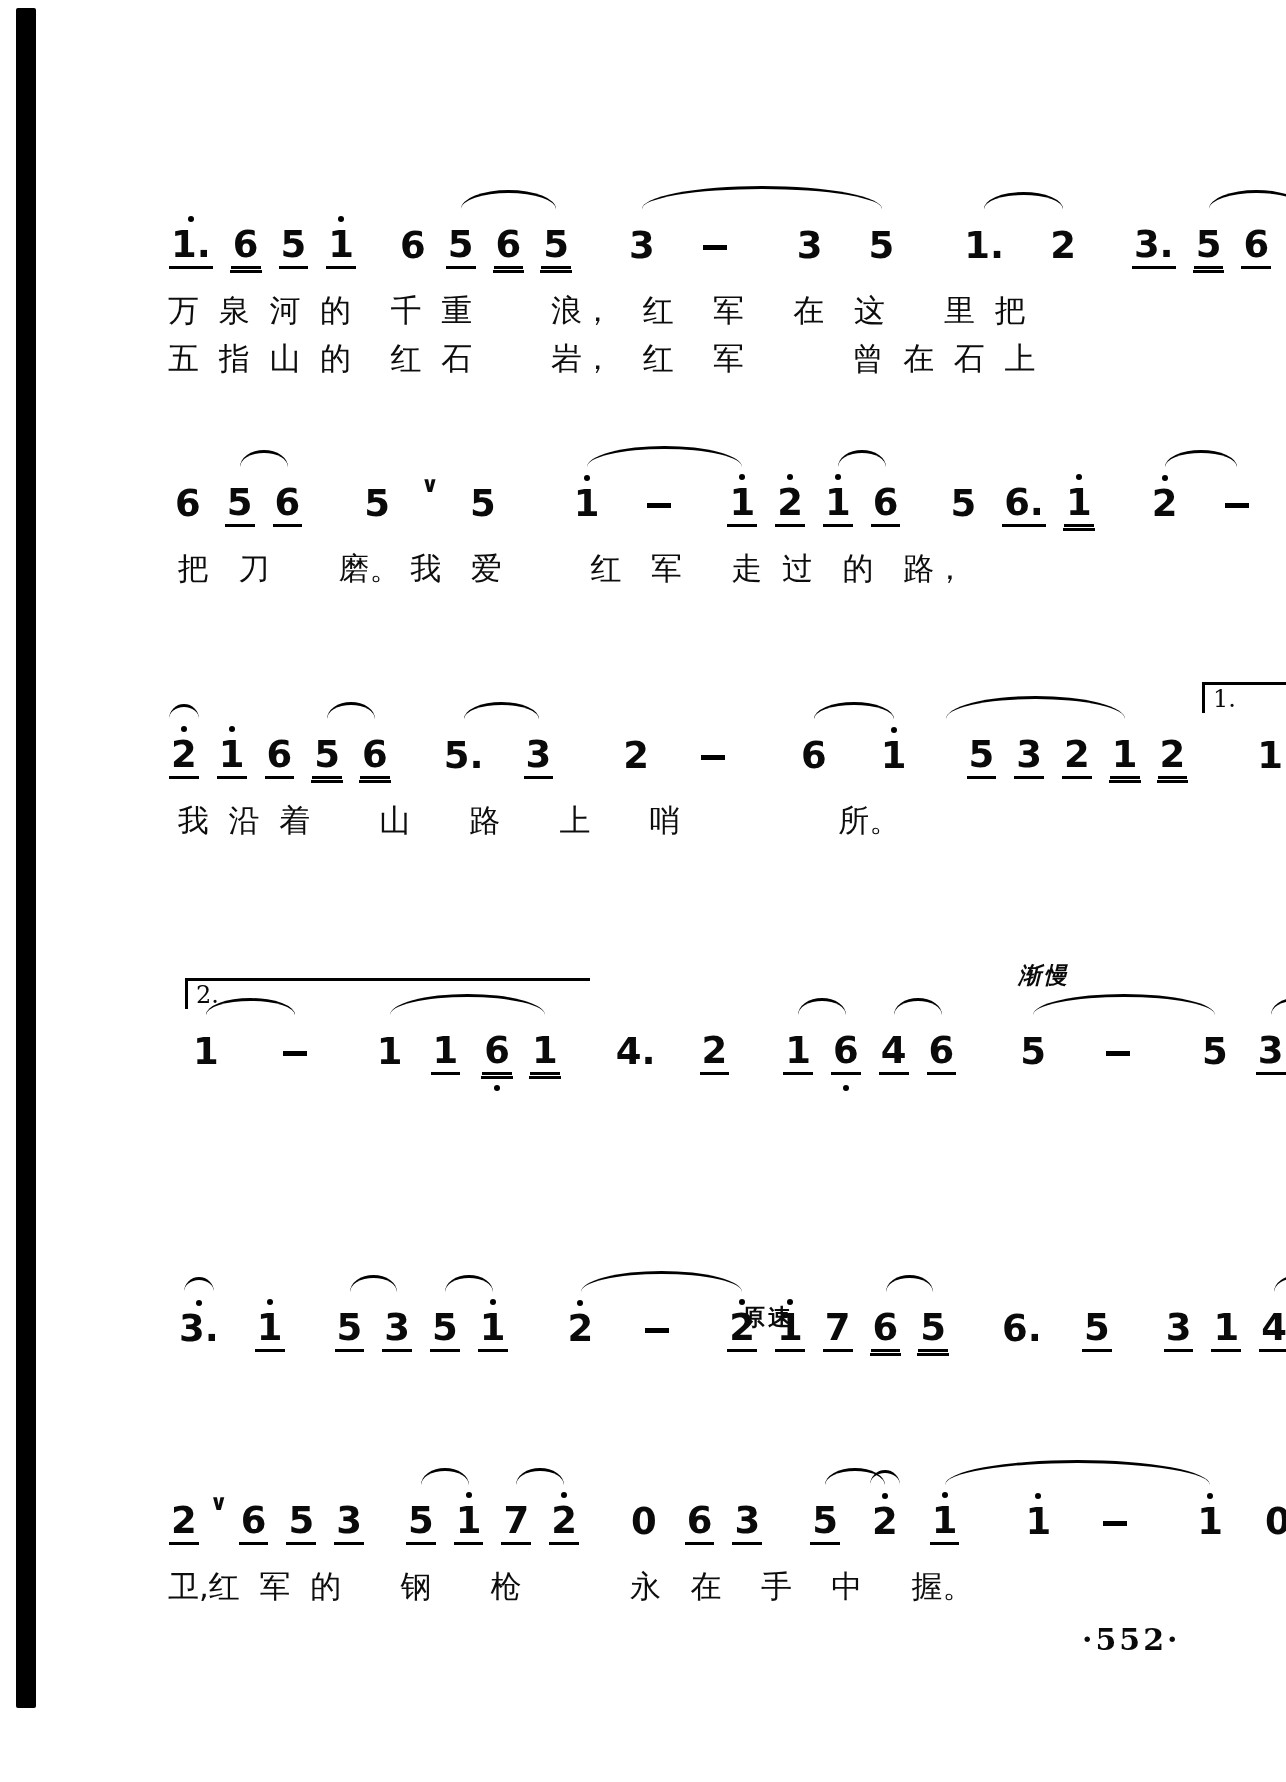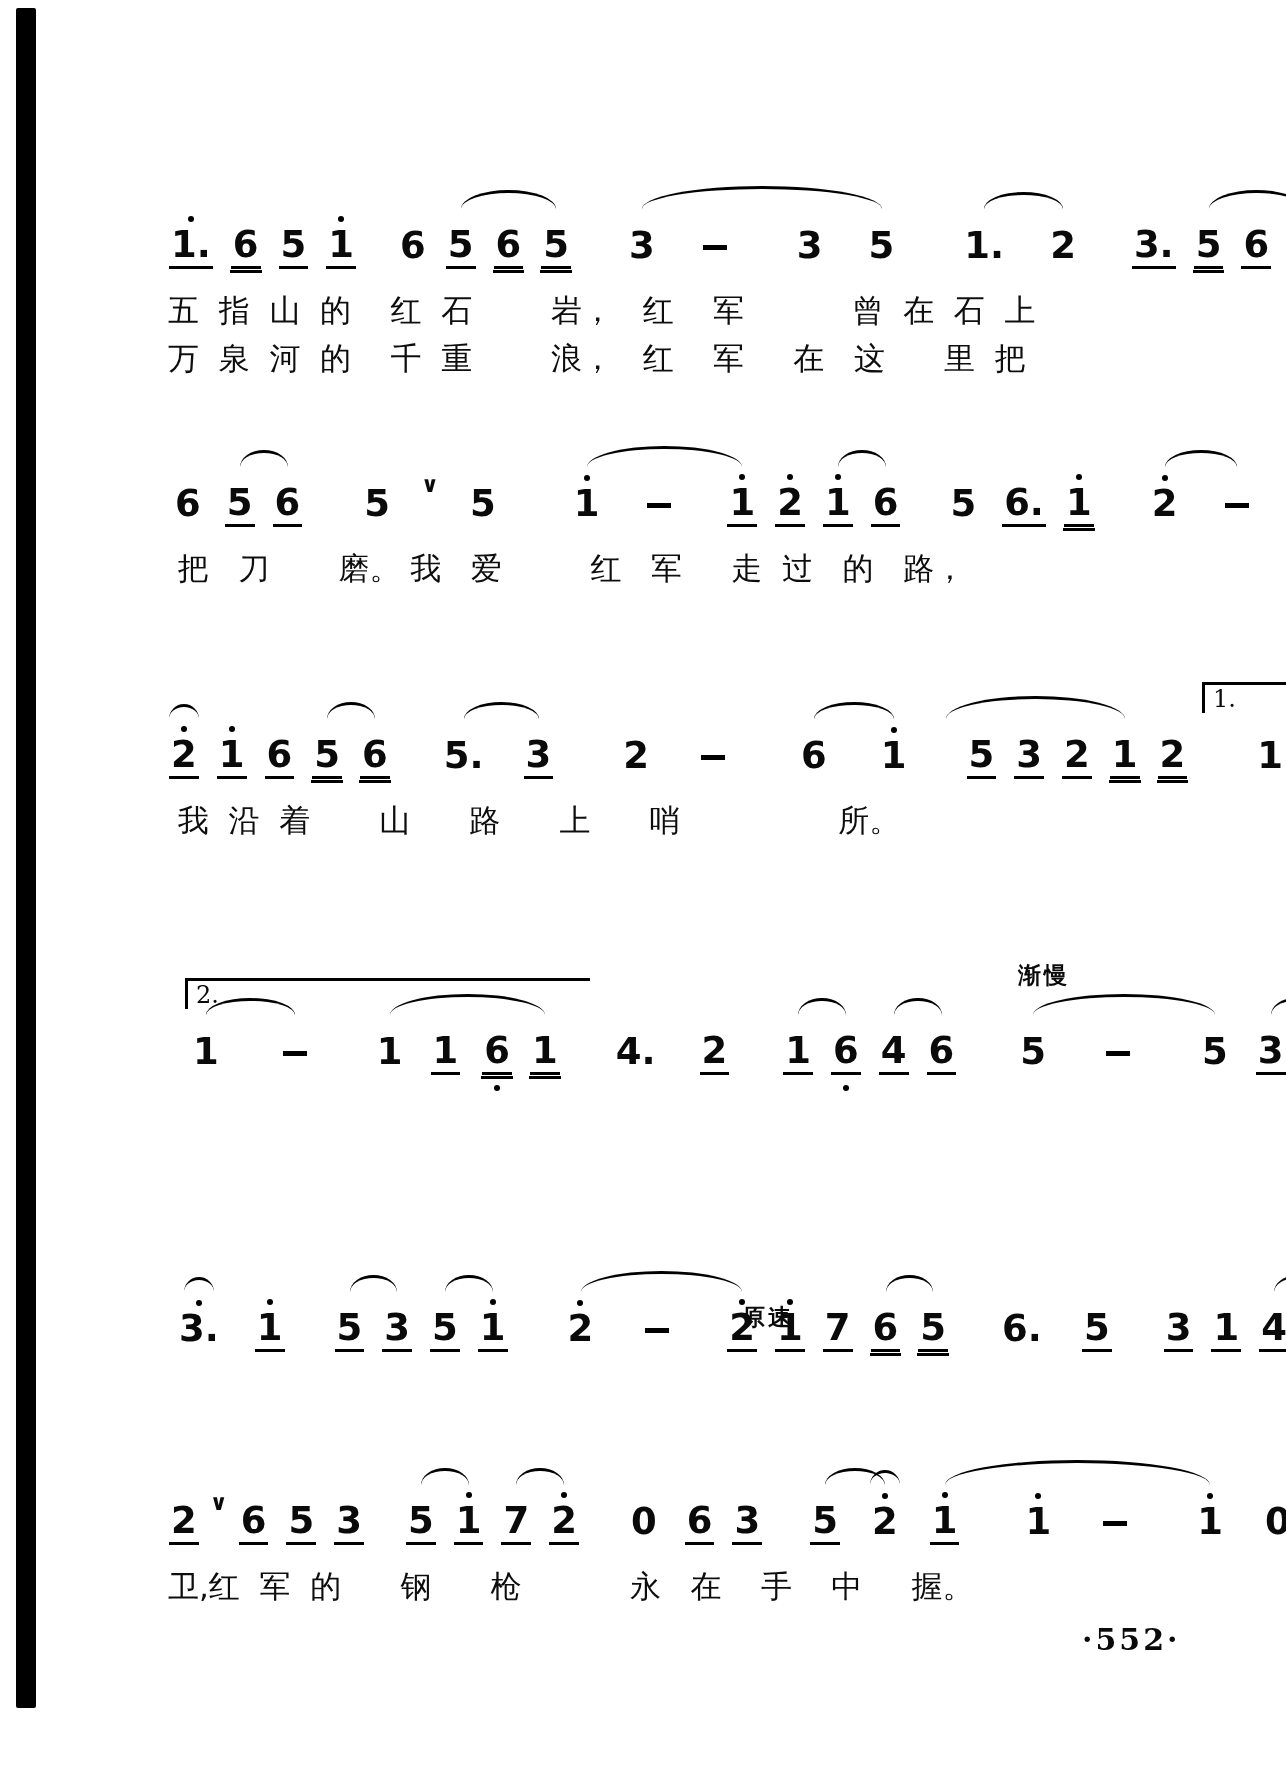--- a/index.html
+++ b/index.html
@@ -62,22 +62,22 @@
           <span class="tok barline"></span>
           <span class="tok note"><span class="dg u1">3.</span></span>
           <span class="tok note"><span class="dg u2">5</span></span>
           <span class="tok note"><span class="dg u1">6</span></span>
           <span class="tok barline"></span>
           <div class="slur" style="left: 301px; width: 95px; height: 16px; top: -22px;"></div>
           <div class="slur" style="left: 482px; width: 240px; height: 20px; top: -26px;"></div>
           <div class="slur" style="left: 824px; width: 79px; height: 14px; top: -20px;"></div>
           <div class="slur" style="left: 1049px; width: 95px; height: 16px; top: -22px;"></div>
         </div>
+        <div class="lyr-row"><span class="seg">万  泉  河  的    千  重        浪，   红    军     在   这      里  把</span></div>
         <div class="lyr-row"><span class="seg">五  指  山  的    红  石        岩，   红    军           曾  在  石  上</span></div>
-        <div class="lyr-row"><span class="seg">万  泉  河  的    千  重        浪，   红    军     在   这      里  把</span></div>
       </div>
       <div class="system sys2">
         <div class="notes-row">
           <span class="tok note" style="margin-right: 13px; margin-left: 13px;"><span class="dg">6</span></span>
           <span class="tok note"><span class="dg u1">5</span></span>
           <span class="tok note"><span class="dg u1">6</span></span>
           <span class="tok barline"></span>
           <span class="tok note" style="margin-right: 27px; margin-left: 27px;"><span class="dg">5</span></span>
           <span class="tok breath">∨</span>
           <span class="tok note" style="margin-right: 27px; margin-left: 27px;"><span class="dg">5</span></span>
@@ -172,21 +172,21 @@
           <span class="tok barline"></span>
           <span class="tok note" style="margin-right: 17px; margin-left: 17px;"><span class="dg">5</span></span>
           <span class="tok note"><span class="dg u1">3</span></span>
           <span class="tok barline"></span>
           <div class="slur" style="left: 46px; width: 89px; height: 14px; top: -20px;"></div>
           <div class="slur" style="left: 230px; width: 155px; height: 18px; top: -24px;"></div>
           <div class="slur" style="left: 638px; width: 48px; height: 14px; top: -20px;"></div>
           <div class="slur" style="left: 734px; width: 48px; height: 14px; top: -20px;"></div>
           <div class="slur" style="left: 873px; width: 182px; height: 18px; top: -24px;"></div>
           <div class="slur" style="left: 1111px; width: 48px; height: 14px; top: -20px;"></div>
-          <div class="tempo-mark" style="left: 858px; top: -58px;">渐慢</div>
+          <div class="tempo-mark" style="left: 858px; top: -58px; font-style: italic;">渐慢</div>
           <div class="endbracket" style="left: 25px; width: 402px;">
             <span class="blabel">2.</span>
           </div>
         </div>
       </div>
       <div class="system sys5">
         <div class="notes-row">
           <span class="tok note" style="margin-right: 17px; margin-left: 17px;"><span class="dg">3.</span><span class="hidot"></span></span>
           <span class="tok note" style="margin-right: 17px; margin-left: 17px;"><span class="dg u1">1</span><span class="hidot"></span></span>
           <span class="tok barline"></span>

